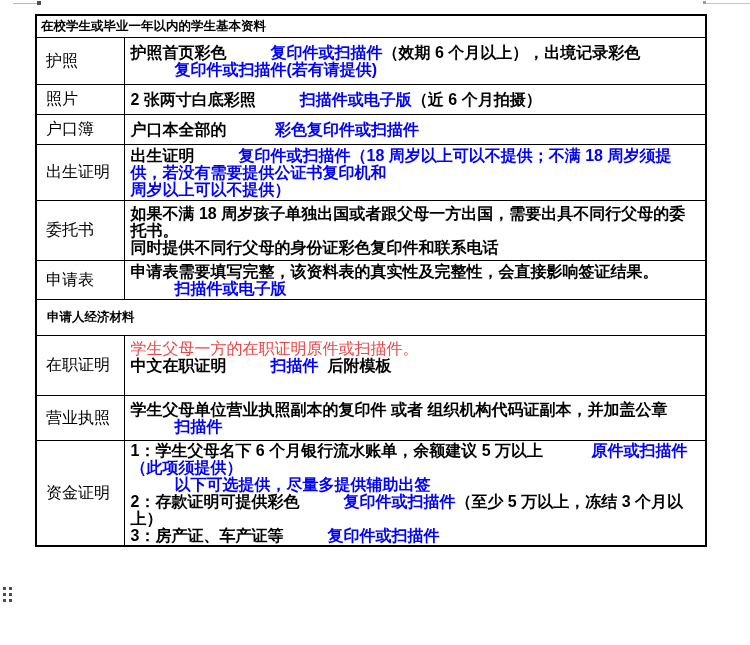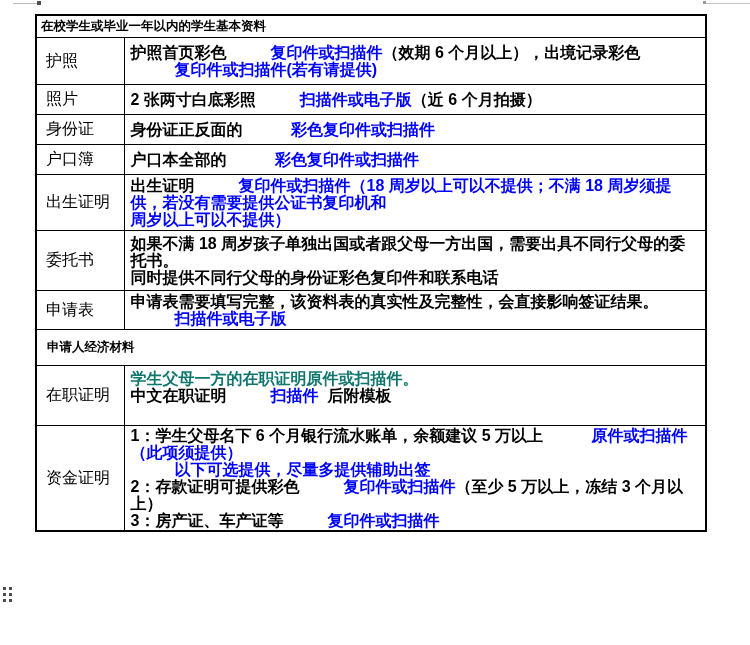--- a/index.html
+++ b/index.html
@@ -40,21 +40,21 @@
   td.sec{
     font-weight:bold;font-size:12.5px;
     padding:2px 4px;height:15px;
   }
   td.sec.sec2{padding:9px 4px 9px 10px;}
   td.lbl{padding-left:9px;}
   .line{white-space:pre-wrap;line-height:17px;}
 
   
   .bk{color:#000;font-weight:bold;}
-  .kb{color:#0f766e;font-weight:bold;}
+  .kb{color:#ef4444;font-weight:normal;}
   .bb{color:#0000FF;font-weight:bold;margin-left:44px;}
   .bl{color:#0000FF;font-weight:bold;}
 
   
   tr.r-passport td{padding-top:6px;padding-bottom:6px;}
   tr.r-photo td,tr.r-id td,tr.r-hukou td,tr.r-enroll td{padding-top:4px;padding-bottom:4px;}
   tr.r-birth td{padding-top:2px;padding-bottom:2px;}
   tr.r-weituo td{padding-top:4px;padding-bottom:4px;}
   tr.r-form td{padding-top:2px;padding-bottom:2px;}
   tr.r-zaizhi td.ct{vertical-align:top;padding-top:4px;padding-bottom:21px;}
@@ -89,26 +89,20 @@
         </td>
       </tr>
 
       <tr class="r-photo">
         <td class="lbl">照片</td>
         <td class="ct">
           <div class="line"><span class="bk">2 张两寸白底彩照</span><span class="bb">扫描件或电子版</span><span class="bk">（近 6 个月拍摄）</span></div>
         </td>
       </tr>
 
-      <tr class="r-id">
-        <td class="lbl">身份证</td>
-        <td class="ct">
-          <div class="line"><span class="bk">身份证正反面的 </span><span class="bb">彩色复印件或扫描件</span></div>
-        </td>
-      </tr>
 
       <tr class="r-hukou">
         <td class="lbl">户口簿</td>
         <td class="ct">
           <div class="line"><span class="bk">户口本全部的 </span><span class="bb">彩色复印件或扫描件</span></div>
         </td>
       </tr>
 
 
       <tr class="r-birth">
@@ -139,20 +133,26 @@
       </tr>
 
       <tr class="r-zaizhi">
         <td class="lbl">在职证明</td>
         <td class="ct">
           <div class="line"><span class="kb">学生父母一方的在职证明原件或扫描件。</span></div>
           <div class="line"><span class="bk">中文在职证明</span><span class="bb">扫描件</span><span class="bk">  后附模板</span></div>
         </td>
       </tr>
 
+      <tr class="r-yingye">
+        <td class="lbl">营业执照</td>
+        <td class="ct">
+          <div class="line"><span class="bk">学生父母单位营业执照副本的复印件 或者 组织机构代码证副本，并加盖公章 </span><span class="bb">扫描件</span></div>
+        </td>
+      </tr>
 
       <tr class="r-zijin">
         <td class="lbl">资金证明</td>
         <td class="ct">
           <div class="line"><span class="bk">1：学生父母名下 6 个月银行流水账单，余额建议 5 万以上 </span><span class="bb">原件或扫描件（此项须提供）</span></div>
           <div class="line"><span class="bb">以下可选提供，尽量多提供辅助出签</span></div>
           <div class="line"><span class="bk">2：存款证明可提供彩色</span><span class="bb">复印件或扫描件</span><span class="bk">（至少 5 万以上，冻结 3 个月以上）</span></div>
           <div class="line"><span class="bk">3：房产证、车产证等</span><span class="bb">复印件或扫描件</span></div>
         </td>
       </tr>

